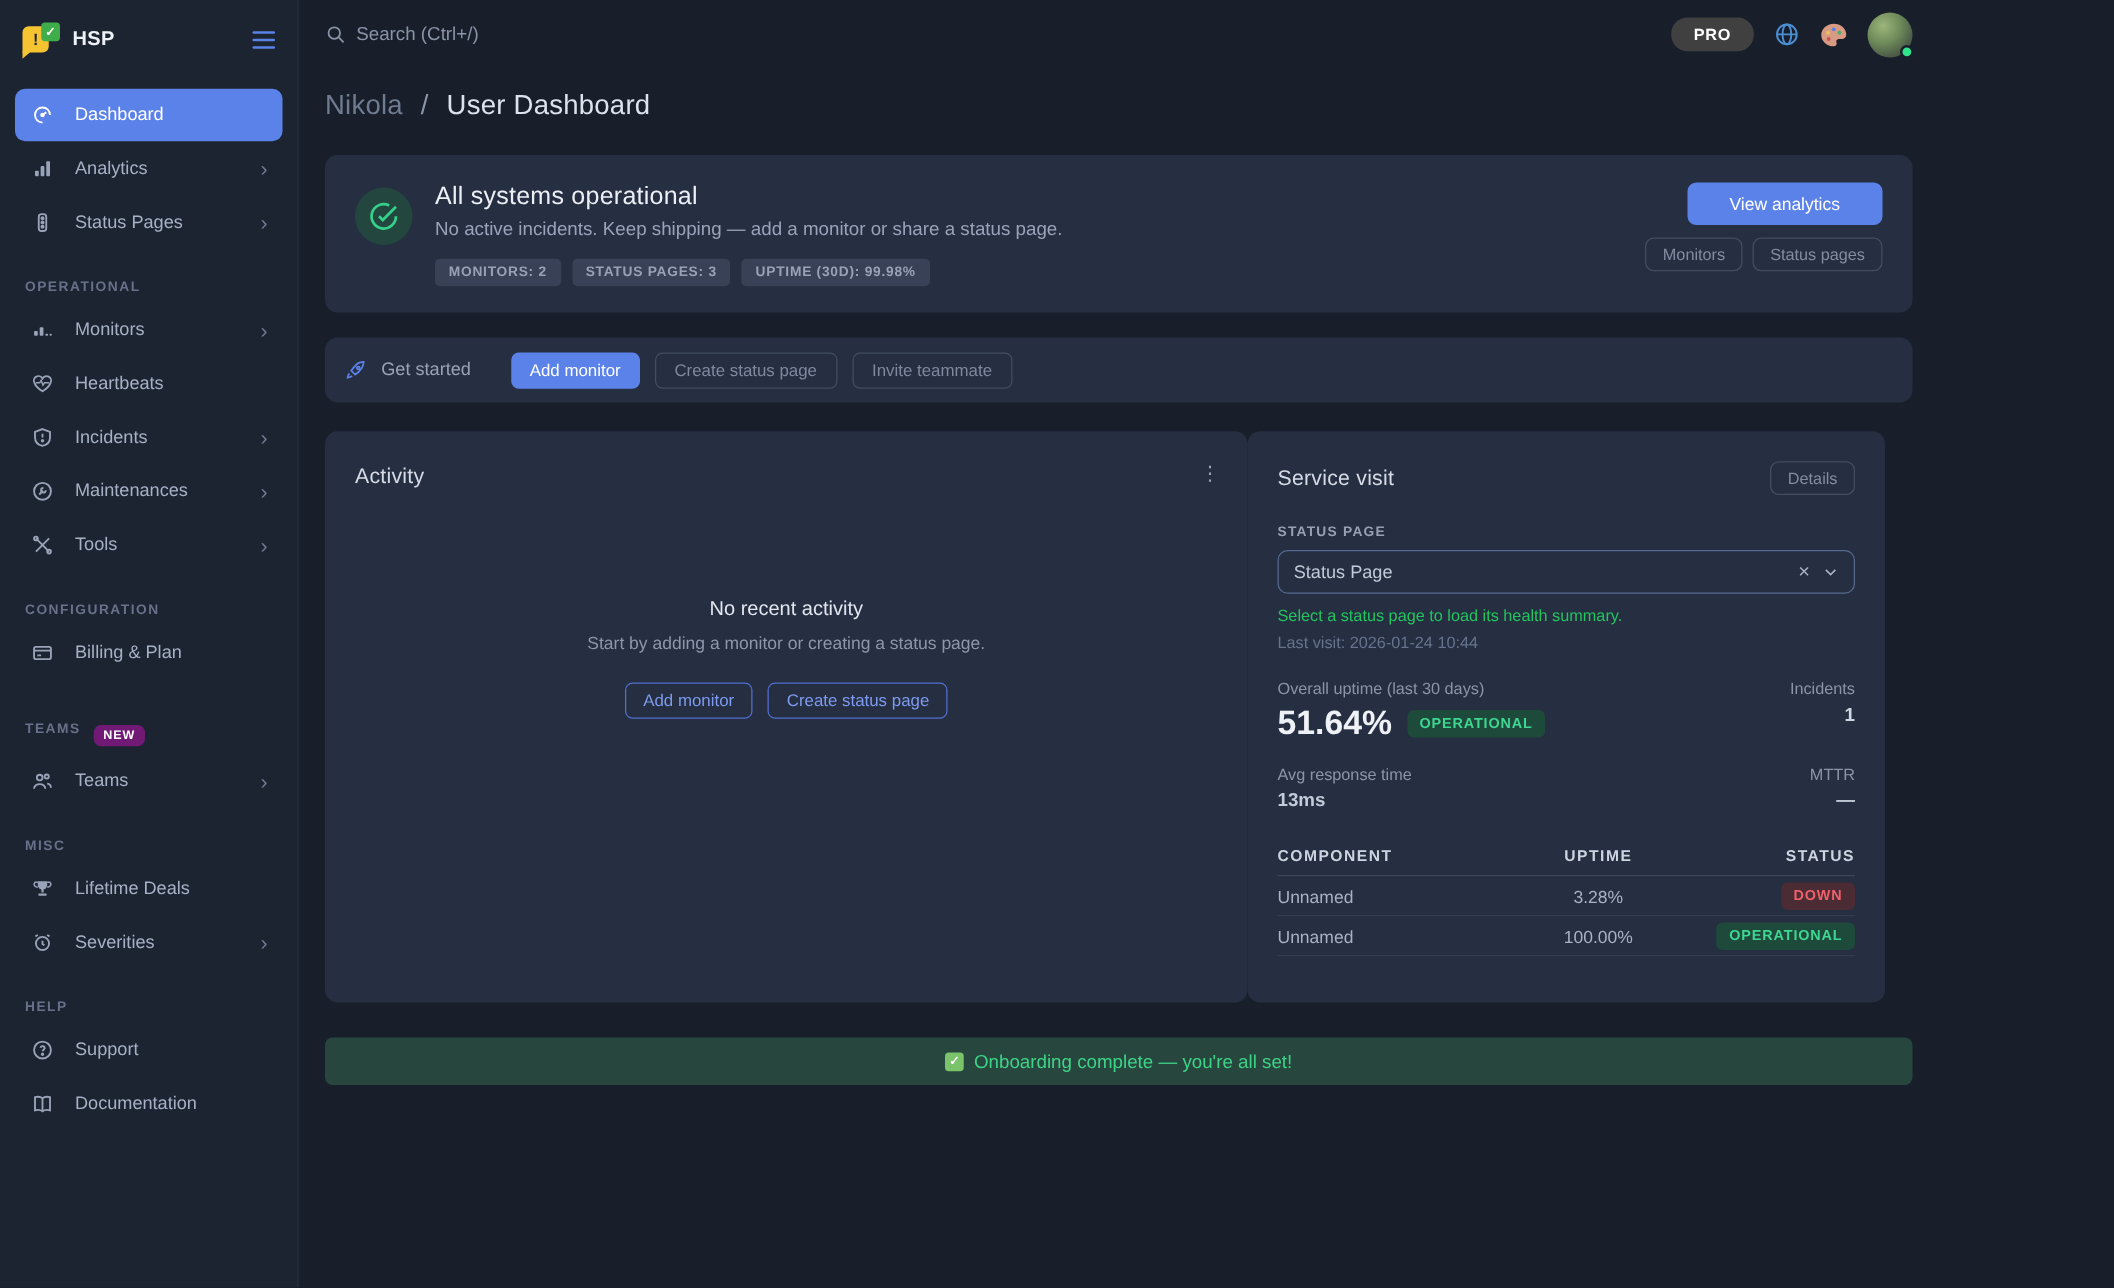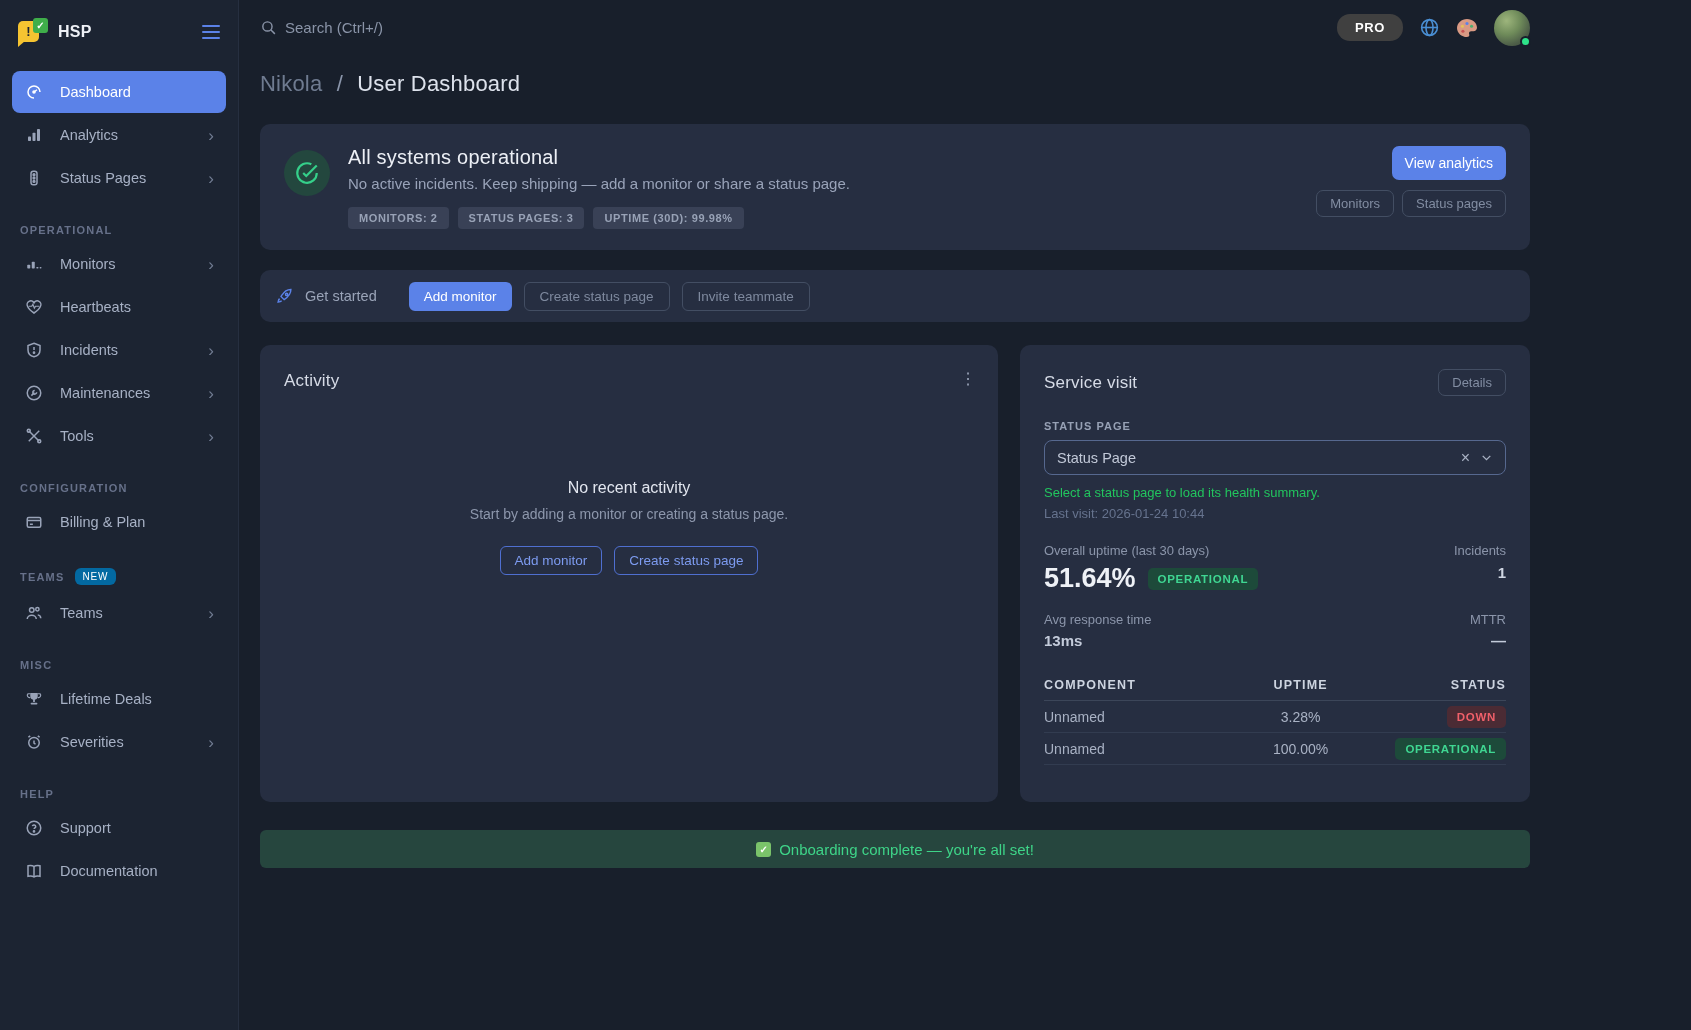--- a/index.html
+++ b/index.html
@@ -46,22 +46,22 @@
   }
   .s-item .ic { width:20px; height:20px; margin-right:16px; flex:0 0 auto; display:flex; align-items:center; justify-content:center; color:#99a3b8; }
   .s-item.active { background:#5b82e8; color:#ffffff; }
   .s-item.active .ic { color:#ffffff; }
   .s-item .chev { margin-left:auto; color:#717c92; font-size:17px; line-height:1; }
   .s-section {
     margin:25px 0 7px 20px; font-size:11px; font-weight:bold;
     letter-spacing:1.2px; color:#67718a; display:flex; align-items:center; gap:10px;
   }
   .new-badge {
-    background:#0369a1; color:#fff; font-size:10px; font-weight:normal;
-    letter-spacing:.8px; padding:3px 8px; border-radius:6px;
+    background:#701a75; color:#fff; font-size:10px; font-weight:bold;
+    letter-spacing:.8px; padding:3px 8px; border-radius:6px;margin-top:12px;
   }
 
   
   .main { position:absolute; left:224px; top:0; width:1592px; height:1030px; }
   .content { width:1270px; margin-left:36px; }
 
   .topbar { height:55px; display:flex; align-items:center; }
   .search-wrap { display:flex; align-items:center; gap:8px; color:#8a94a8; }
   .search-wrap input {
     background:transparent; border:none; outline:none; color:#c6cddb;
@@ -104,21 +104,21 @@
   .hero-title { font-size:20px; font-weight:500; color:#eceff5; letter-spacing:.2px; }
   .hero-sub { margin-top:6px; font-size:15px; color:#99a3b9; }
   .hero-badges { display:flex; gap:9px; margin-top:15px; }
   .pill {
     background:#394156; color:#98a2b6; font-size:11px; font-weight:bold;
     letter-spacing:.6px; padding:5px 11px; border-radius:4px;
   }
   .hero-right { margin-left:auto; display:flex; flex-direction:column; align-items:flex-end; }
   .btn-primary {
     background:#5b82e8; color:#fff; border:none; border-radius:7px;
-    font-size:14px; padding:9px 13px; cursor:pointer; font-family:inherit;
+    font-size:14px; padding:9px 34px; cursor:pointer; font-family:inherit;
   }
   .btn-ghost {
     background:transparent; color:#828da2; border:1px solid #434e63;
     border-radius:7px; font-size:13px; padding:5px 13px; cursor:pointer; font-family:inherit;
   }
   .hero-right .row2 { display:flex; gap:8px; margin-top:10px; }
 
   
   .getstarted {
     margin-top:20px; height:52px; background:#262e41; border-radius:10px;
@@ -128,21 +128,21 @@
   .btn-sm-primary {
     background:#5b82e8; color:#fff; border:none; border-radius:6px;
     font-size:13.5px; padding:7px 15px; cursor:pointer; font-family:inherit;
   }
   .btn-sm-ghost {
     background:transparent; color:#7e899e; border:1px solid #434e63;
     border-radius:6px; font-size:13.5px; padding:6px 15px; cursor:pointer; font-family:inherit;
   }
 
   
-  .cards { margin-top:23px; display:flex; gap:22px; }
+  .cards { margin-top:23px; display:flex; }
   .card { background:#262e41; border-radius:10px; height:457px; }
   .card.activity { width:738px; padding:26px 24px; position:relative; }
   .card.health { width:510px; padding:24px 24px; }
 
   .card-title { font-size:17px; color:#d6dbe6; letter-spacing:.2px; }
   .kebab { position:absolute; right:22px; top:24px; color:#9aa4b8; font-size:16px; cursor:pointer; }
 
   .empty { text-align:center; margin-top:88px; }
   .empty-title { font-size:16px; color:#e2e6ef; }
   .empty-sub { margin-top:9px; font-size:14px; color:#8d97ac; }

